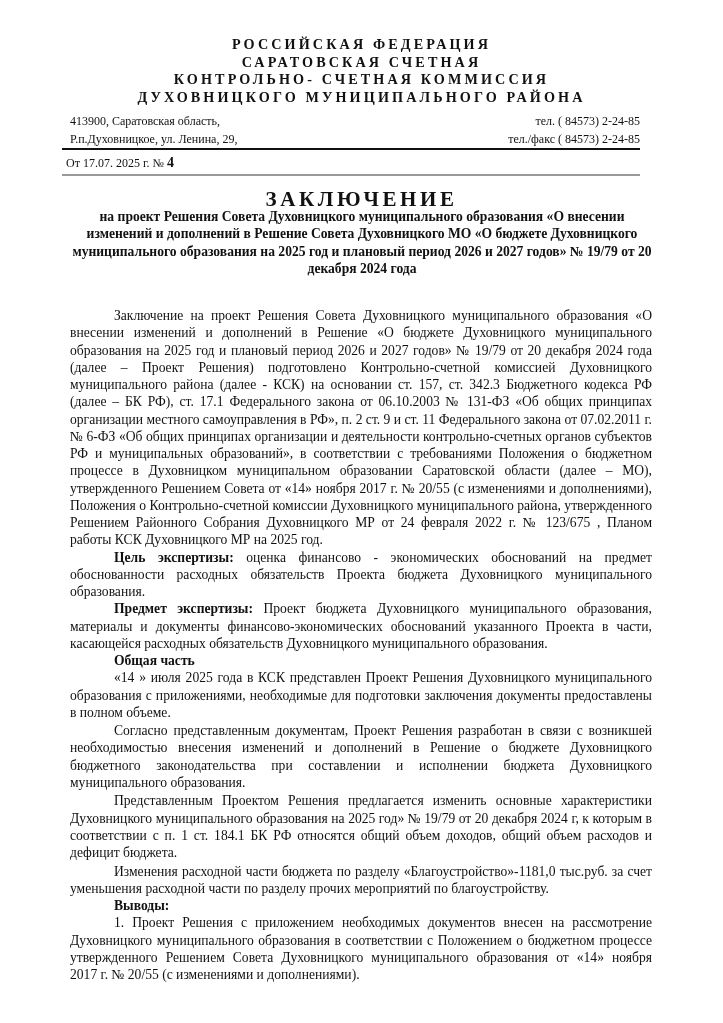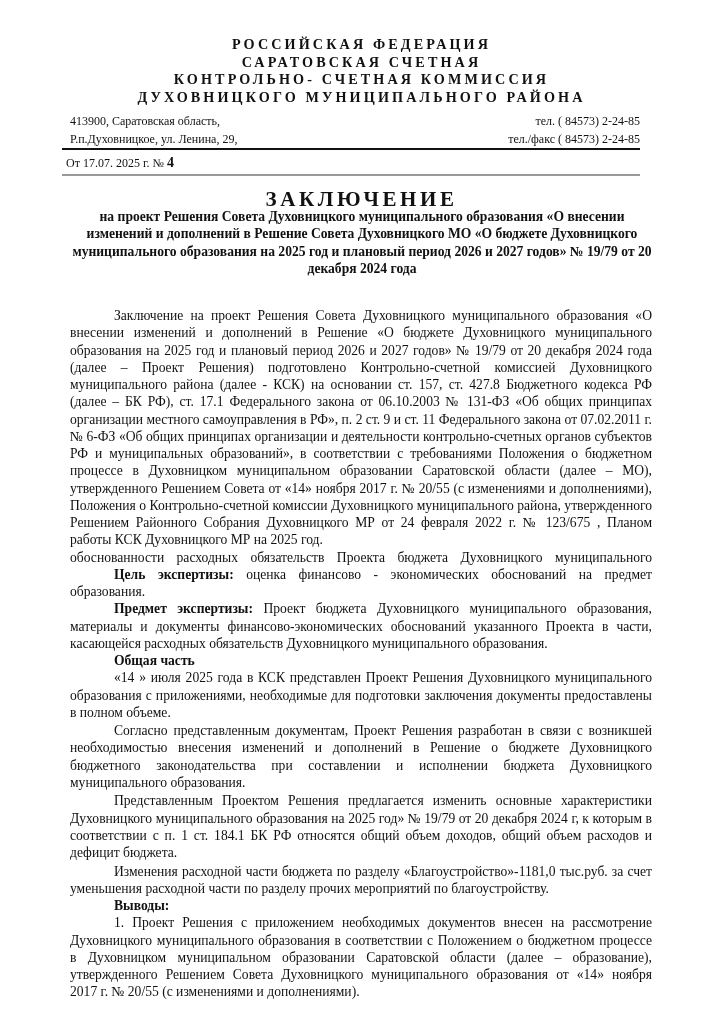--- a/index.html
+++ b/index.html
@@ -66,35 +66,35 @@
     <div>декабря 2024 года</div>
   </div>
 
   <div class="body">
 
     <div>
       <span class="line ind">Заключение на проект Решения  Совета Духовницкого муниципального  образования «О</span>
       <span class="line">внесении изменений и дополнений в Решение «О бюджете Духовницкого муниципального</span>
       <span class="line">образования  на 2025 год и плановый период 2026 и 2027 годов» №   19/79 от 20 декабря 2024 года</span>
       <span class="line">(далее – Проект Решения) подготовлено Контрольно-счетной комиссией Духовницкого</span>
-      <span class="line">муниципального района   (далее - КСК) на основании ст. 157, ст. 427.8 Бюджетного кодекса РФ</span>
+      <span class="line">муниципального района   (далее - КСК) на основании ст. 157, ст. 342.3 Бюджетного кодекса РФ</span>
       <span class="line">(далее – БК РФ), ст. 17.1 Федерального закона от 06.10.2003 № 131-ФЗ «Об общих принципах</span>
       <span class="line">организации местного самоуправления в РФ», п. 2 ст. 9 и ст. 11 Федерального закона от 07.02.2011 г.</span>
       <span class="line">№ 6-ФЗ «Об общих принципах организации и деятельности  контрольно-счетных органов субъектов</span>
       <span class="line">РФ и муниципальных образований», в соответствии с требованиями Положения о бюджетном</span>
       <span class="line">процессе в Духовницком муниципальном   образовании Саратовской области   (далее – МО),</span>
       <span class="line">утвержденного Решением Совета от «14» ноября 2017 г. № 20/55 (с изменениями и дополнениями),</span>
       <span class="line">Положения о Контрольно-счетной комиссии Духовницкого муниципального района, утвержденного</span>
       <span class="line">Решением Районного Собрания  Духовницкого МР от 24 февраля 2022 г. №  123/675 , Планом</span>
       <span class="line last">работы КСК Духовницкого МР   на 2025 год.</span>
     </div>
 
     <div>
+      <span class="line ind"><b class="h">Цель экспертизы:</b><span> оценка финансово - экономических обоснований на предмет</span></span>
       <span class="line">обоснованности расходных обязательств Проекта бюджета Духовницкого   муниципального</span>
-      <span class="line ind"><b class="h">Цель экспертизы:</b><span> оценка финансово - экономических обоснований на предмет</span></span>
       <span class="line last">образования.</span>
     </div>
 
     <div>
       <span class="line ind"><b class="h">Предмет экспертизы:</b><span> Проект бюджета Духовницкого муниципального образования,</span></span>
       <span class="line">материалы и документы финансово-экономических обоснований указанного Проекта в части,</span>
       <span class="line last">касающейся расходных обязательств Духовницкого муниципального образования.</span>
     </div>
 
     <span class="line last ind"><b class="h">Общая часть</b></span>
@@ -125,18 +125,17 @@
     <div>
       <span class="line ind">Изменения расходной части бюджета по разделу «Благоустройство»-1181,0 тыс.руб. за счет</span>
       <span class="line last">уменьшения расходной части по разделу прочих мероприятий по благоустройству.</span>
     </div>
 
     <span class="line last ind"><b class="h">Выводы:</b></span>
 
     <div>
       <span class="line ind">1. Проект Решения с приложением необходимых документов внесен на рассмотрение</span>
       <span class="line">Духовницкого  муниципального образования  в соответствии с  Положением о бюджетном процессе</span>
-      <span class="line">в Духовницком муниципальном   образовании Саратовской области (далее – образование),</span>
       <span class="line">утвержденного Решением  Совета Духовницкого муниципального  образования  от «14»  ноября</span>
       <span class="line last">2017 г. № 20/55 (с изменениями и дополнениями).</span>
     </div>
   </div>
 </div>
 
 </body></html>

